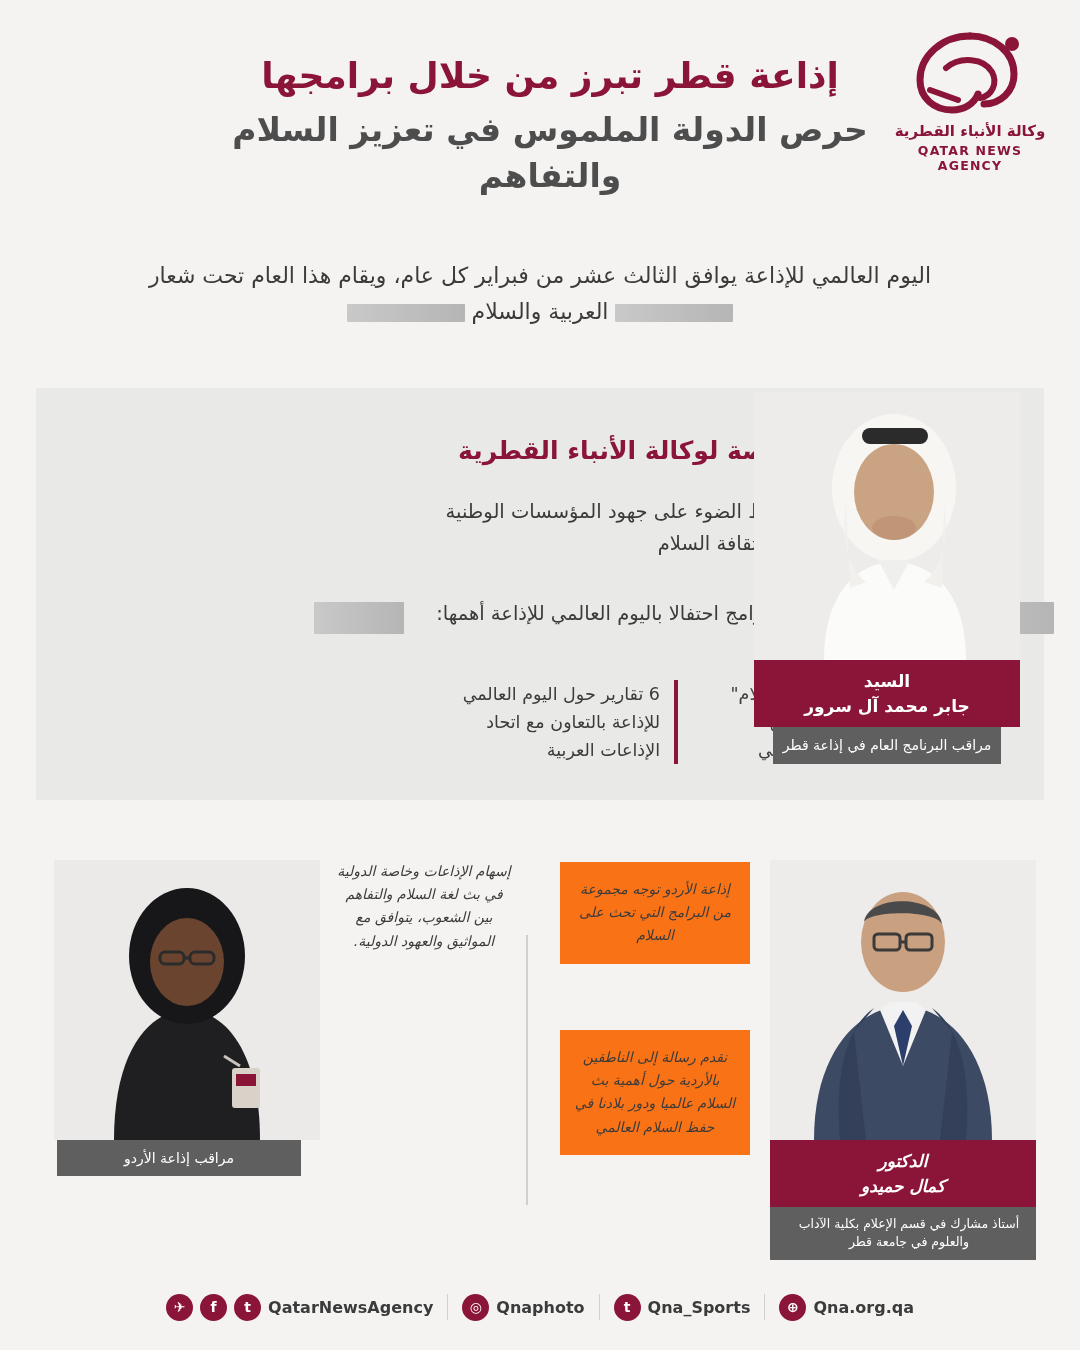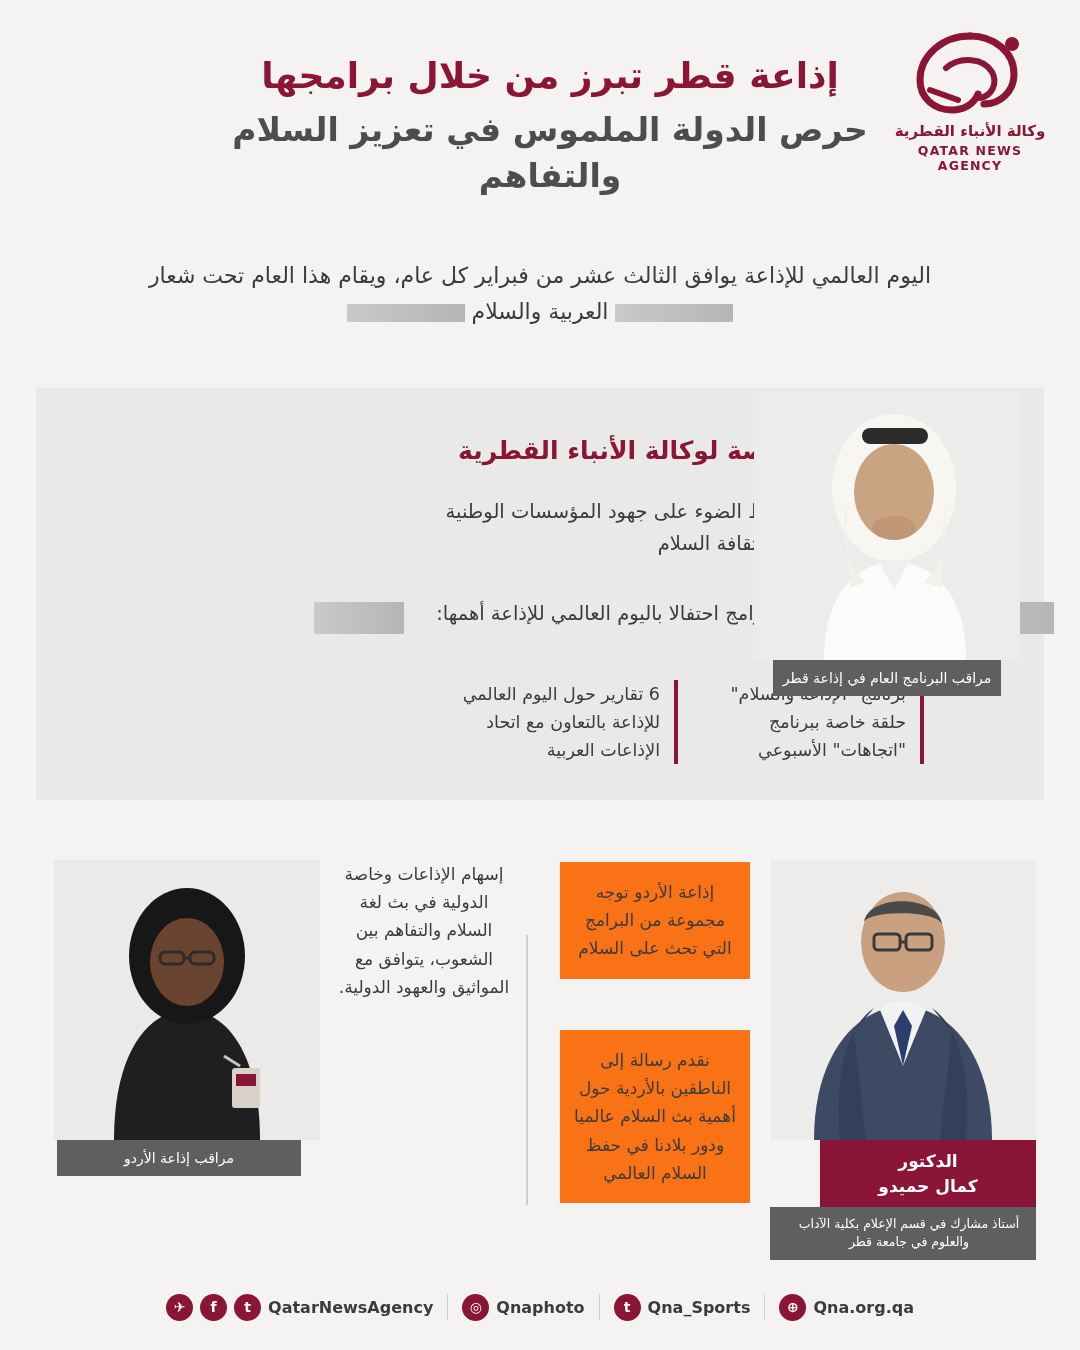--- a/index.html
+++ b/index.html
@@ -177,29 +177,30 @@
   
   .section2 { position: absolute; top: 845px; left: 0; width: 1080px; height: 420px; }
 
   #person2 { top: 860px; right: 760px; width: 266px; }
   #person2 .photo { height: 280px; }
   #person2 .nameplate { width: 266px; }
   #person2 .roleplate { width: 244px; margin-right: 19px; }
 
   #person3 { top: 860px; right: 44px; width: 266px; }
   #person3 .photo { height: 280px; }
-  #person3 .nameplate { width: 216px; }
+  #person3 .nameplate { width: 266px; font-style: italic; }
   #person3 .roleplate { width: 266px; font-size: 12.5px; padding-left: 20px; }
 
   .stmt {
     position: absolute;
     text-align: center;
-    font-size: 17px;
+    font-size: 14px;
     line-height: 1.66;
     color: #3b3b3b;
+    font-style: italic;
   }
   .stmt.boxed { background: #f97316; padding: 16px 14px; }
   #stmt-a { top: 862px; right: 330px; width: 190px; }
   #stmt-b { top: 1030px; right: 330px; width: 190px; }
   #stmt-c { top: 860px; right: 566px; width: 180px; padding-right: 0; }
   #stmt-d { top: 1030px; right: 566px; width: 180px; }
   .divider-v {
     position: absolute;
     top: 935px;
     right: 552px;
@@ -293,20 +294,24 @@
         <rect x="0" y="0" width="266" height="268" fill="#edecea"></rect>
         <ellipse cx="140" cy="96" rx="62" ry="74" fill="#f7f6f3"></ellipse>
         <ellipse cx="140" cy="100" rx="40" ry="48" fill="#caa383"></ellipse>
         <rect x="108" y="36" width="66" height="16" rx="8" fill="#2b2b2b"></rect>
         <path d="M70 268 C70 198 106 170 140 170 C176 170 212 198 212 268 Z" fill="#fbfbfa"></path>
         <path d="M124 168 L140 198 L156 168 Z" fill="#efefee"></path>
         <path d="M92 112 C86 150 96 178 112 190 L96 196 Z" fill="#f1f0ed"></path>
         <path d="M190 112 C196 150 186 178 170 190 L188 196 Z" fill="#f1f0ed"></path>
         <ellipse cx="140" cy="136" rx="22" ry="12" fill="#b5896b" opacity="0.5"></ellipse>
       </svg>
+    </div>
+    <div class="nameplate">
+      <span>السيد</span><br>
+      <span>جابر محمد آل سرور</span>
     </div>
     <div class="roleplate">مراقب البرنامج العام في إذاعة قطر</div>
   </div>
 
   <div class="section2"></div>
 
   <div class="divider-v"></div>
 
   <div class="stmt boxed" id="stmt-a">إذاعة الأردو توجه مجموعة من البرامج التي تحث على السلام</div>
   <div class="stmt boxed" id="stmt-b">نقدم رسالة إلى الناطقين بالأردية حول أهمية بث السلام عالميا ودور بلادنا في حفظ السلام العالمي</div>

